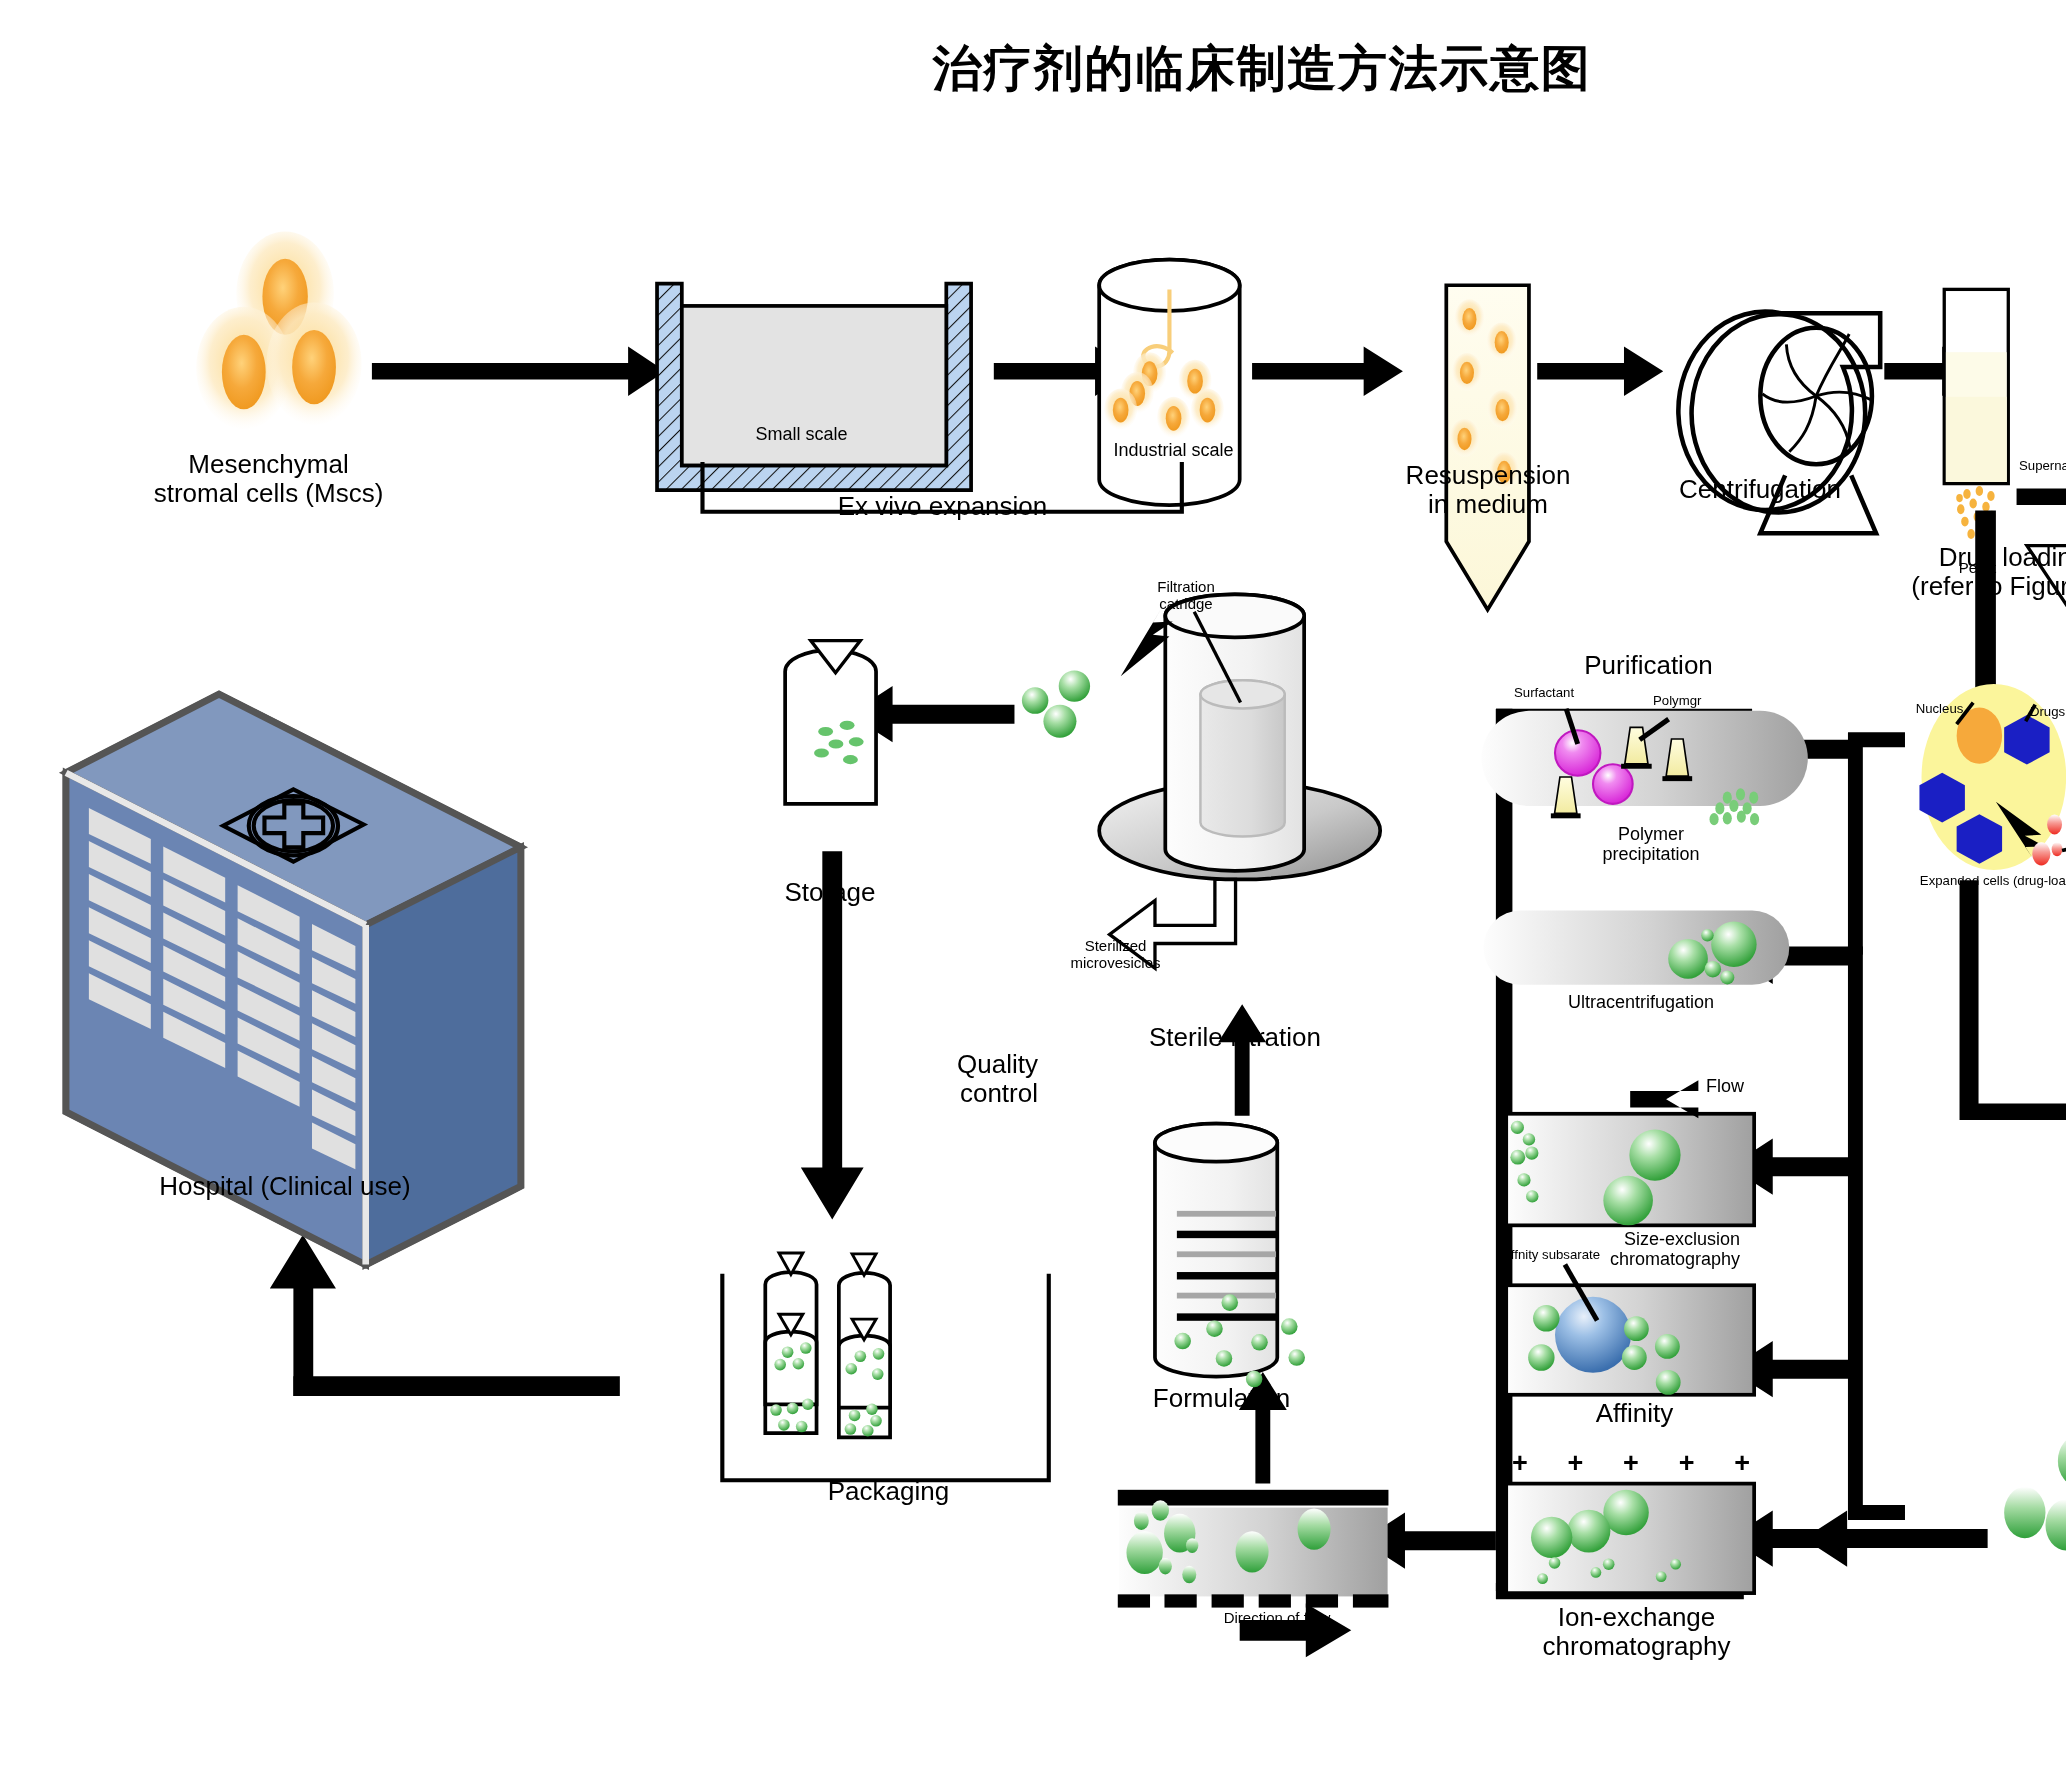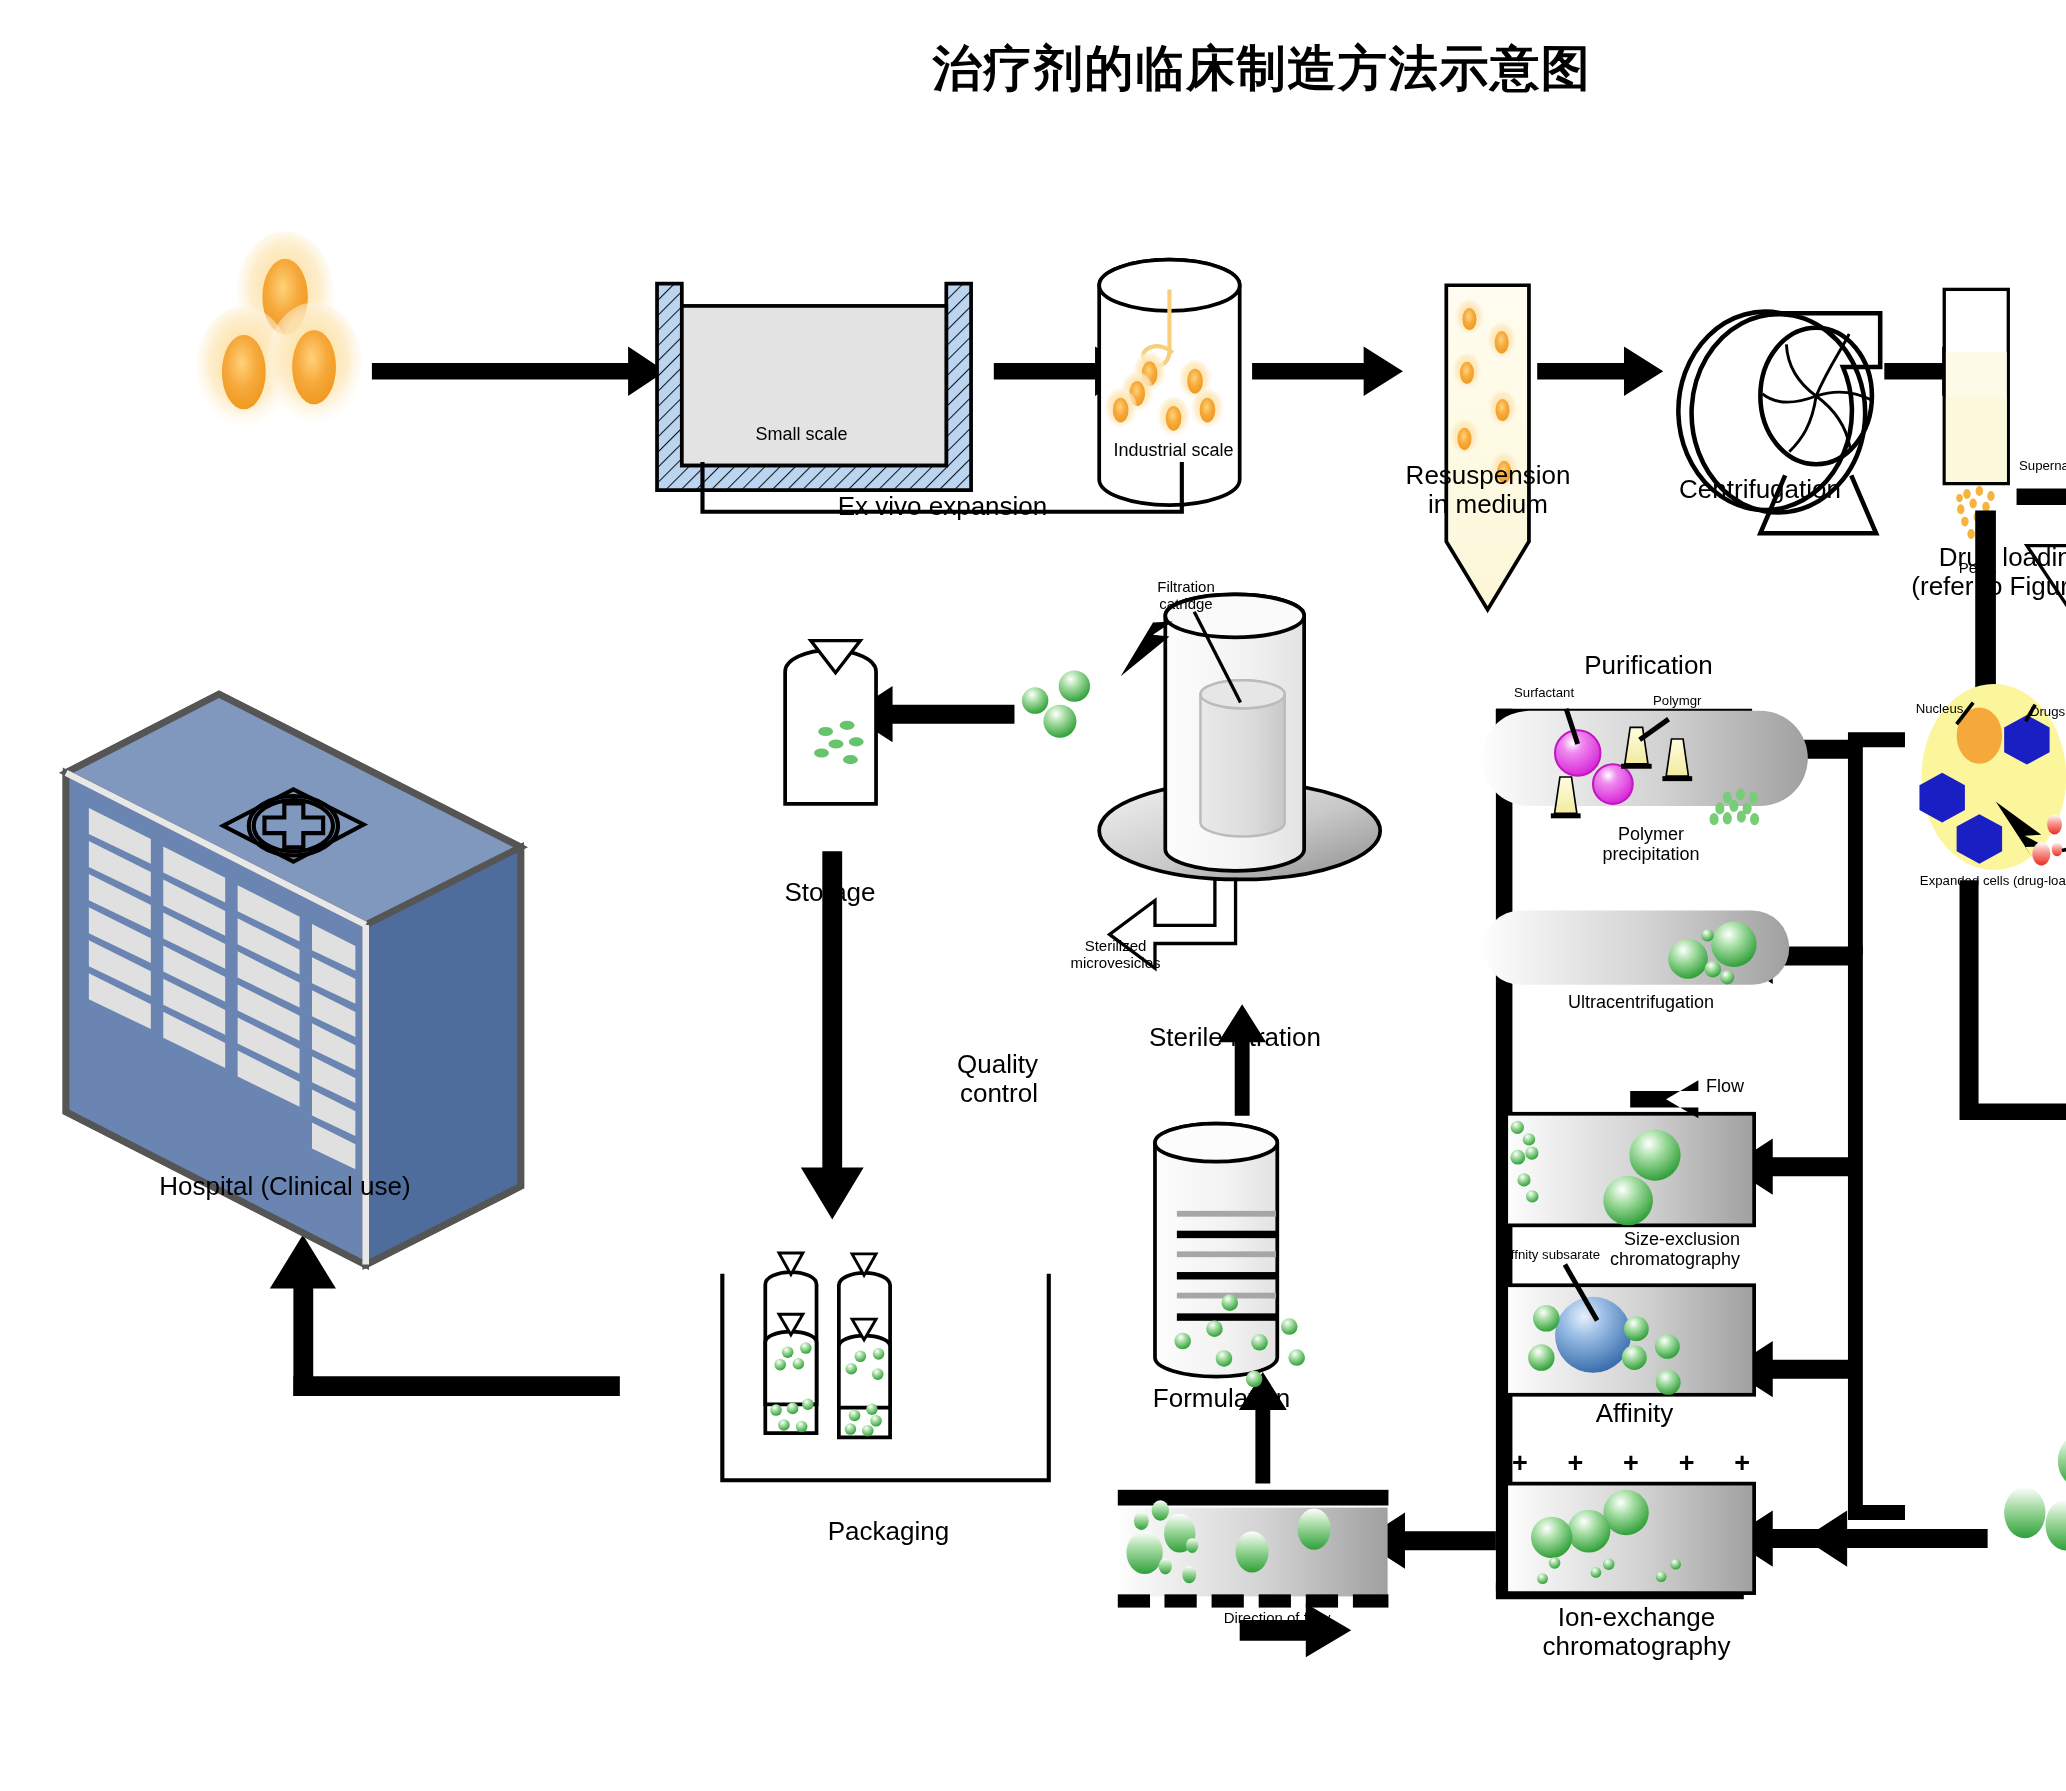--- a/index.html
+++ b/index.html
@@ -598,20 +598,22 @@
       </g>
       <g fill="none" stroke="#000" stroke-width="10">
         <polygon points="710,1910 880,1995 710,2085 540,1998"></polygon>
         <ellipse cx="710" cy="1998" rx="108" ry="72"></ellipse>
         <ellipse cx="710" cy="1998" rx="96" ry="62"></ellipse>
         <polygon points="688,1944 734,1944 734,1978 782,1978 782,2016 734,2016 734,2050 688,2050 688,2016 640,2016 640,1978 688,1978" fill="none"></polygon>
       </g>
     </g>
   </svg>
 
+  <div class="lbl big" style="left:124px;top:450px;width:289px;">Mesenchymal
+stromal cells (Mscs)</div>
   <div class="lbl med" style="left:690px;top:424px;width:223px;">Small scale</div>
   <div class="lbl med" style="left:1066px;top:424px;width:215px;margin-top:16px;">Industrial scale</div>
   <div class="lbl big" style="left:798px;top:492px;width:289px;">Ex vivo expansion</div>
   <div class="lbl big" style="left:1368px;top:461px;width:240px;">Resuspension
 in medium</div>
   <div class="lbl big" style="left:1632px;top:475px;width:256px;">Centrifugation</div>
   <div class="lbl sml" style="left:1924px;top:560px;width:107px;">Pellet</div>
   <div class="lbl tiny" style="left:2019px;top:459px;width:124px;text-align:left;">Supernatant</div>
 
   <div class="lbl big" style="left:1868px;top:543px;width:289px;">Drug loading
@@ -647,17 +649,17 @@
   <div class="lbl sml" style="left:1190px;top:1610px;width:174px;">Direction of flow</div>
   <div class="lbl big" style="left:1118px;top:1384px;width:207px;">Formulation</div>
   <div class="lbl sml" style="left:1116px;top:579px;width:140px;">Filtration
 catridge</div>
   <div class="lbl sml" style="left:1033px;top:938px;width:165px;">Sterilized
 microvesicles</div>
   <div class="lbl big" style="left:1107px;top:1023px;width:256px;">Sterile filtration</div>
   <div class="lbl big" style="left:731px;top:878px;width:198px;">Storage</div>
   <div class="lbl big" style="left:864px;top:1050px;width:174px;text-align:right;">Quality
 control</div>
-  <div class="lbl big" style="left:773px;top:1477px;width:231px;margin-top:40px;">Packaging</div>
+  <div class="lbl big" style="left:773px;top:1477px;width:231px;">Packaging</div>
   <div class="lbl big" style="left:41px;top:1172px;width:488px;">Hospital (Clinical use)</div>
 
 </div>
 
 
 </body></html>

